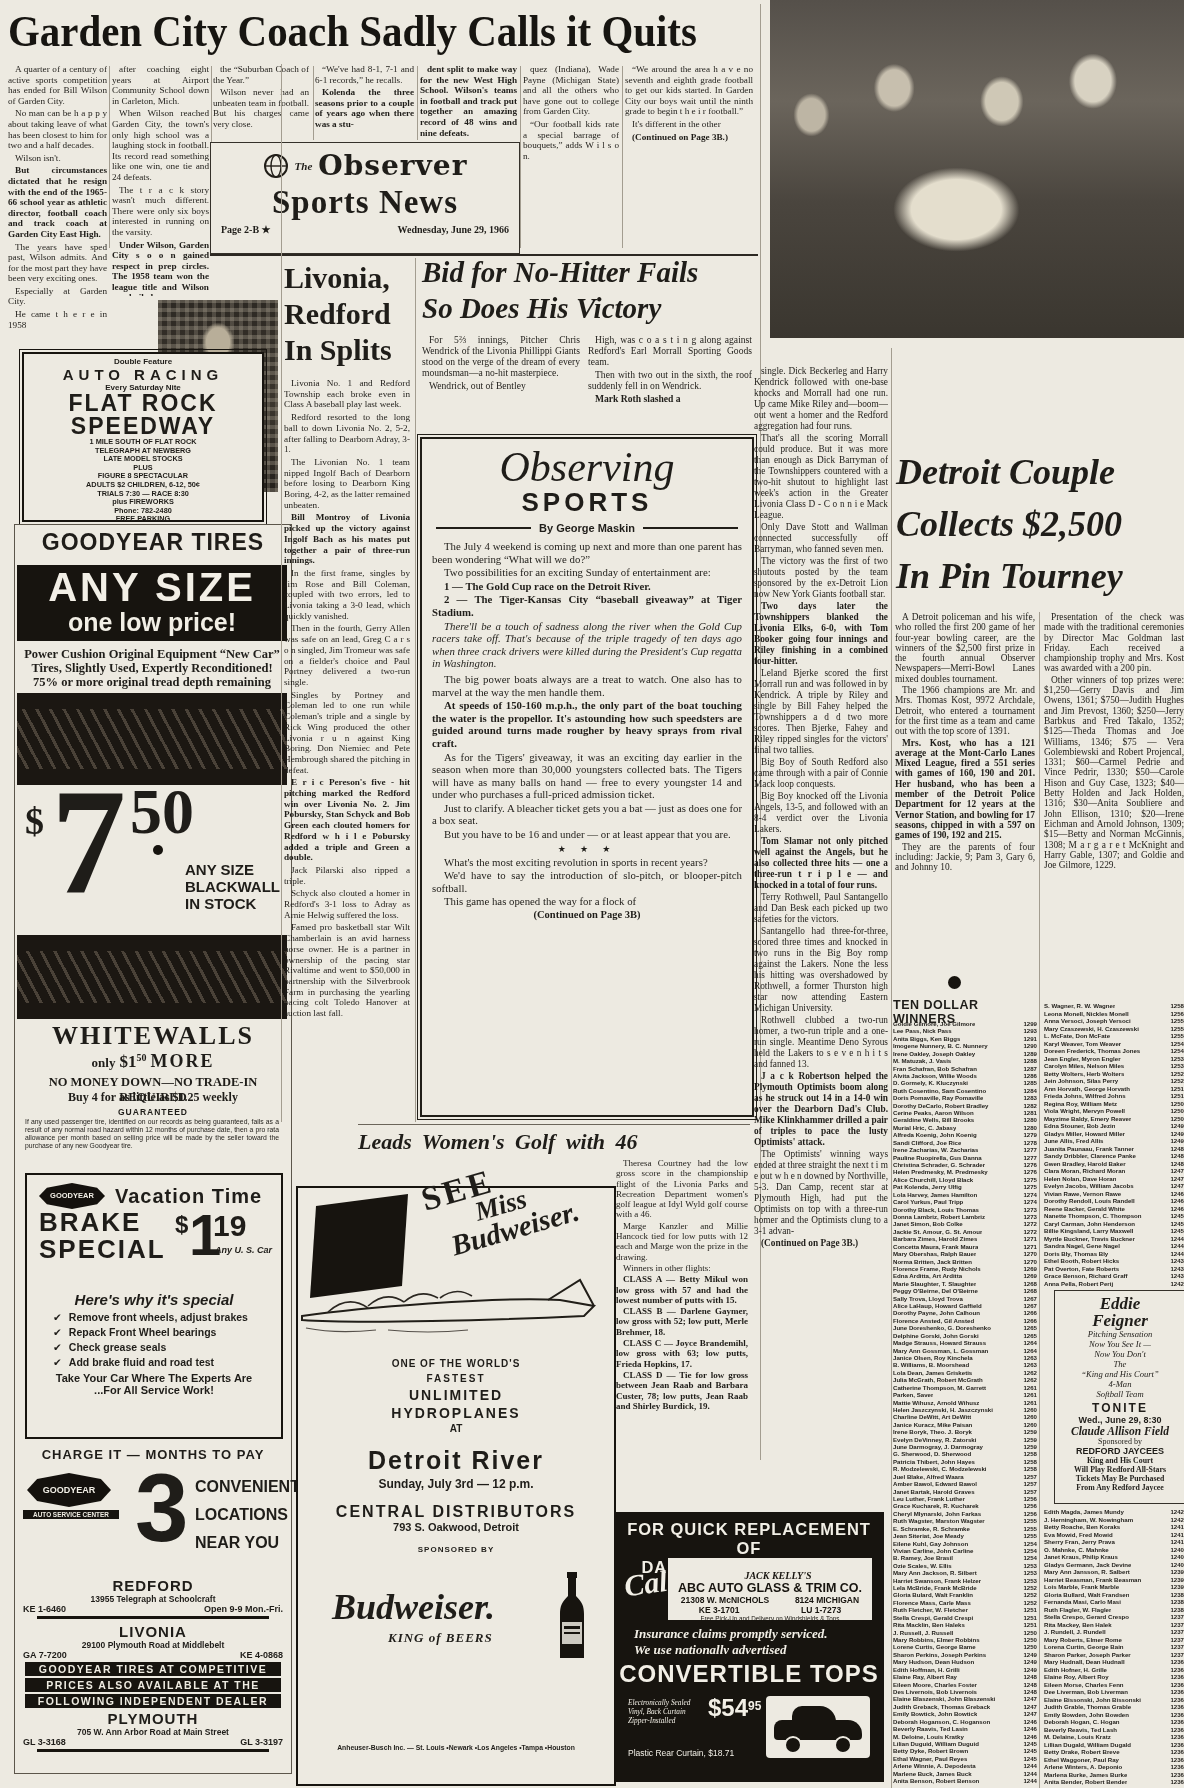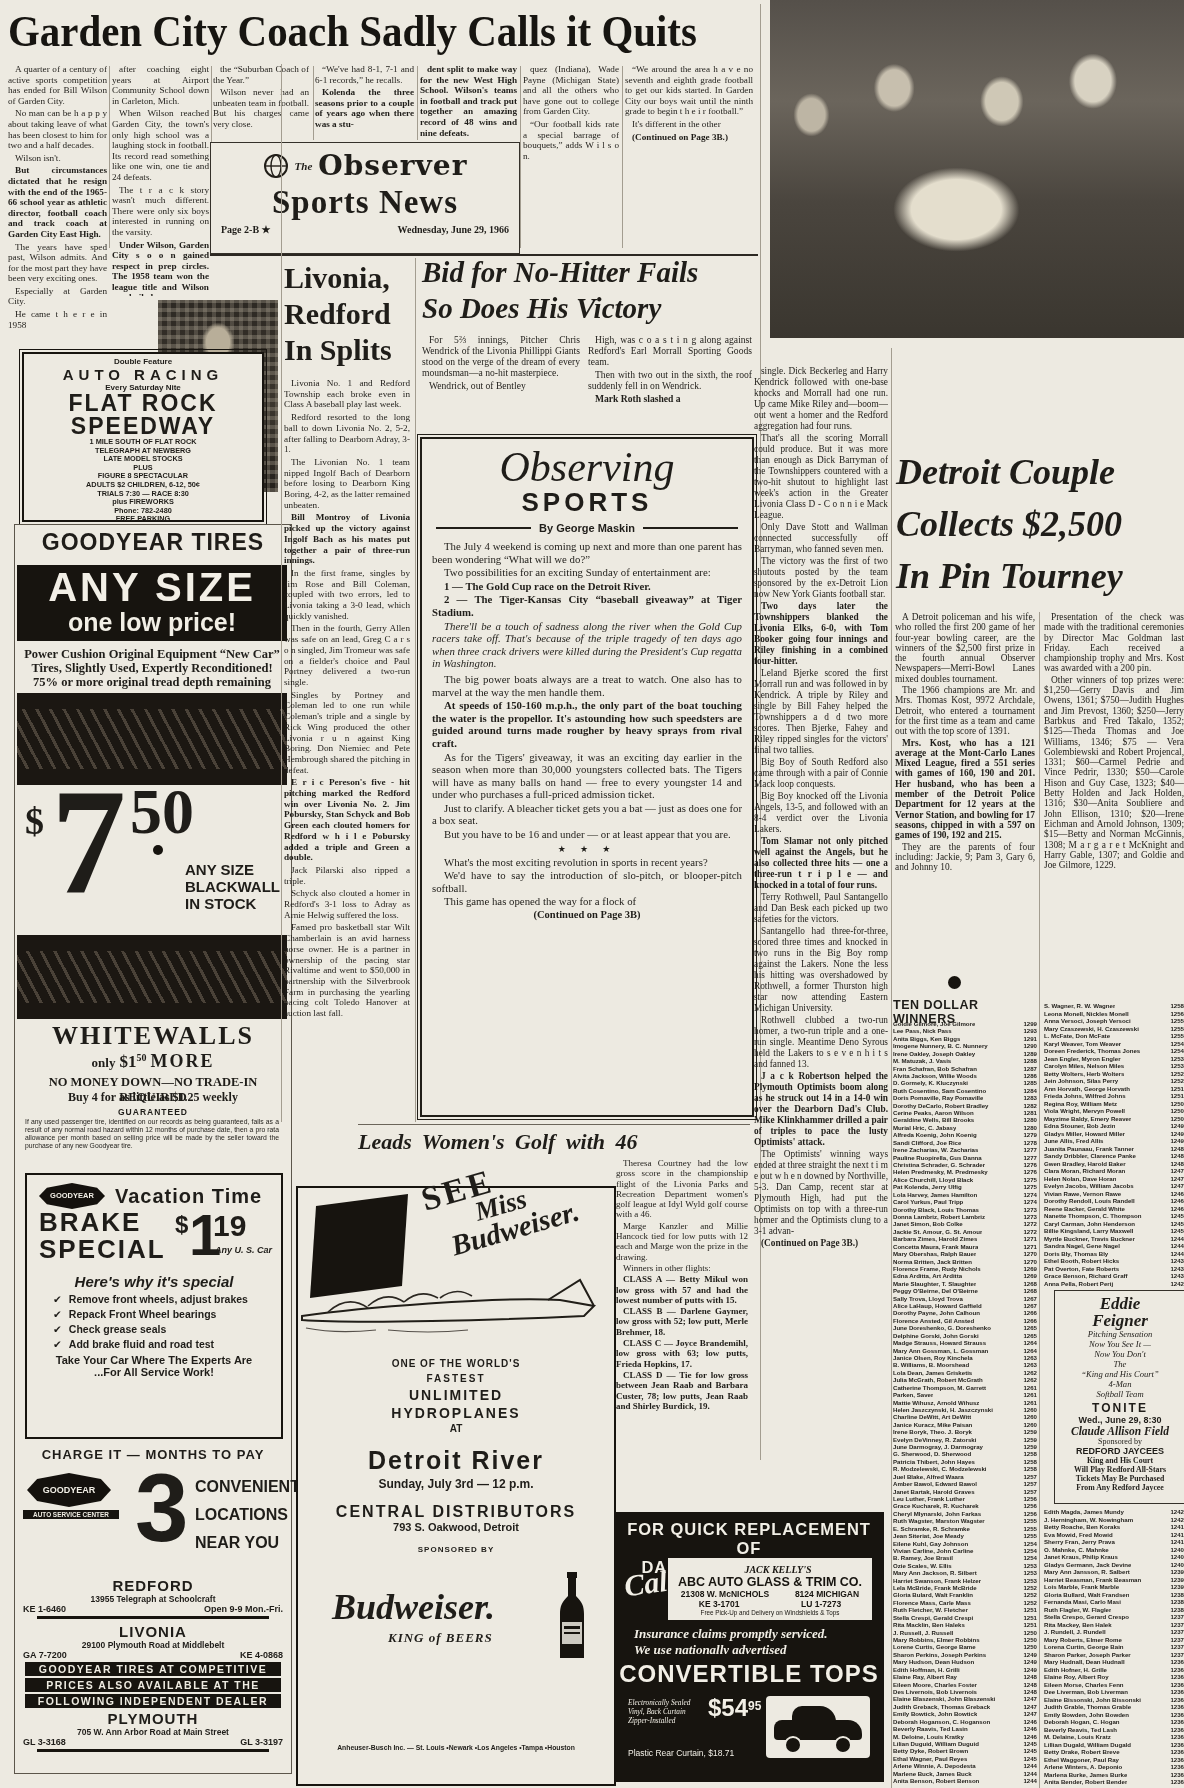--- a/index.html
+++ b/index.html
@@ -191,21 +191,21 @@
       <div style="position:relative;height:62px;">
         <div class="sans" style="position:absolute;left:12px;top:0;font-size:26px;font-weight:bold;line-height:27px;letter-spacing:2px;">
           <div>BRAKE</div>
           <div>SPECIAL</div>
         </div>
         <span class="sans" style="position:absolute;left:148px;top:2px;font-size:24px;font-weight:bold;">$</span>
         <span class="sans" style="position:absolute;left:162px;top:-8px;font-size:58px;font-weight:bold;">1</span>
         <span class="sans" style="position:absolute;left:186px;top:0px;font-size:30px;font-weight:bold;">19</span>
         <span class="sans" style="position:absolute;left:188px;top:36px;font-size:9px;font-style:italic;font-weight:bold;">Any U. S. Car</span>
       </div>
-      <div class="ctr sans" style="font-size:15px;font-weight:bold;font-style:italic;margin-top:2px;">Here's why it's special</div>
+      <div class="ctr sans" style="font-size:15px;font-weight:bold;font-style:italic;margin-top:20px;">Here's why it's special</div>
       <div>
           <div class="chk sans" style="font-size:10.5px;">
             <span class="tick">✔</span>
             <span>Remove front wheels, adjust brakes</span>
           </div>
           <div class="chk sans" style="font-size:10.5px;">
             <span class="tick">✔</span>
             <span>Repack Front Wheel bearings</span>
           </div>
           <div class="chk sans" style="font-size:10.5px;">
@@ -1158,21 +1158,21 @@
       <rect x="14" y="62" width="16" height="2" fill="#17140f"></rect>
     </svg>
     <div class="ctr sans" style="position:absolute;left:0;top:556px;width:316px;font-size:6.8px;font-weight:bold;">Anheuser-Busch Inc. — St. Louis   •Newark   •Los Angeles   •Tampa   •Houston</div>
   </div>
 
   <div class="blackad" style="left:614px;top:1512px;width:266px;height:180px;border:2px solid #17140f;">
     <div class="ctr sans" style="font-size:16.5px;font-weight:bold;letter-spacing:1px;margin-top:6px;">FOR QUICK REPLACEMENT OF</div>
     <div class="ctr sans" style="font-size:16.5px;font-weight:bold;letter-spacing:1px;">DAMAGED AUTO GLASS</div>
     <div class="serif" style="position:absolute;left:8px;top:52px;font-size:30px;font-style:italic;font-weight:bold;transform:rotate(-8deg);">Call</div>
     <div class="abs ctr" style="left:52px;top:44px;width:204px;height:62px;background:#edeae1;color:#17140f;">
-      <div class="serif" style="font-size:10px;font-weight:bold;font-style:italic;margin-top:6px;padding-left:16px;">JACK KELLY'S</div>
+      <div class="serif" style="font-size:10px;font-weight:bold;font-style:italic;margin-top:12px;padding-left:16px;">JACK KELLY'S</div>
       <div class="sans" style="font-size:12.5px;font-weight:bold;">ABC AUTO GLASS &amp; TRIM CO.</div>
       <div class="sans" style="display:flex;justify-content:space-around;font-size:8.5px;font-weight:bold;">
         <span>21308 W. McNICHOLS</span>
           <span>8124 MICHIGAN</span>
       </div>
       <div class="sans" style="display:flex;justify-content:space-around;font-size:8.5px;font-weight:bold;">
         <span>KE 3-1701</span>
           <span>LU 1-7273</span>
       </div>
       <div class="sans" style="font-size:6.3px;">Free Pick-Up and Delivery on Windshields &amp; Tops</div>

